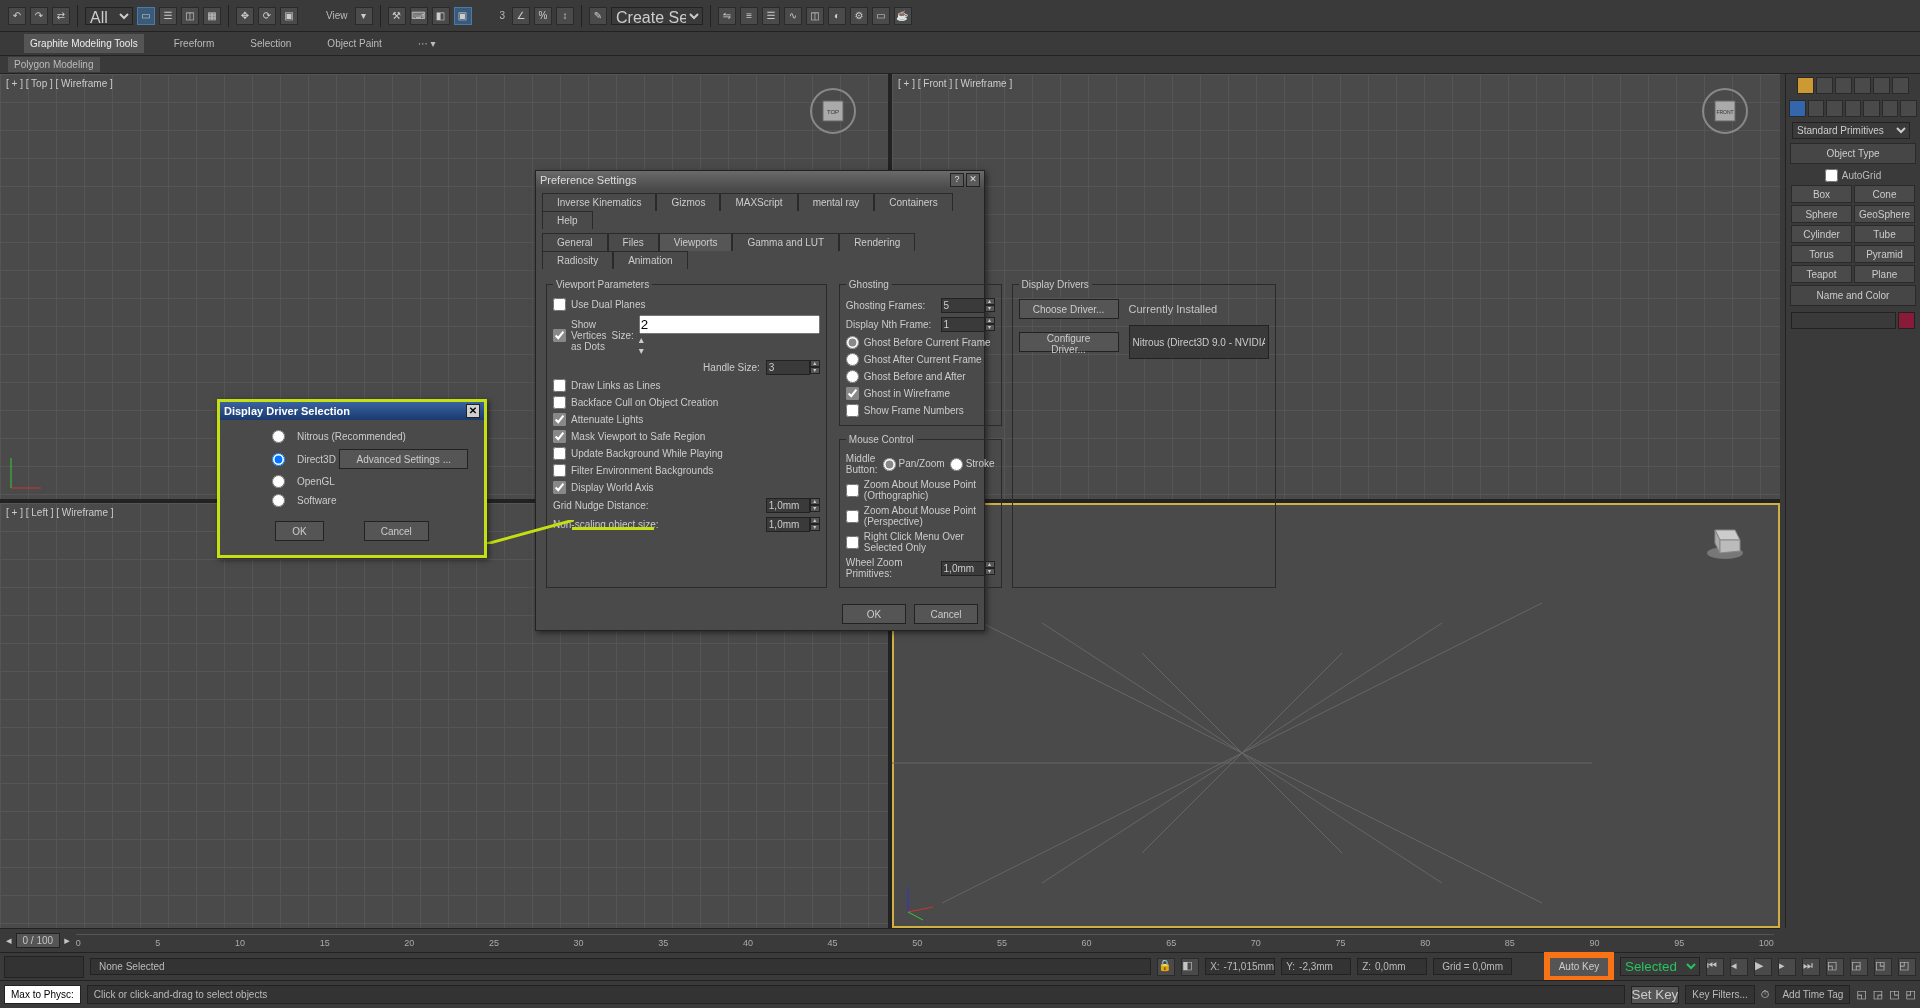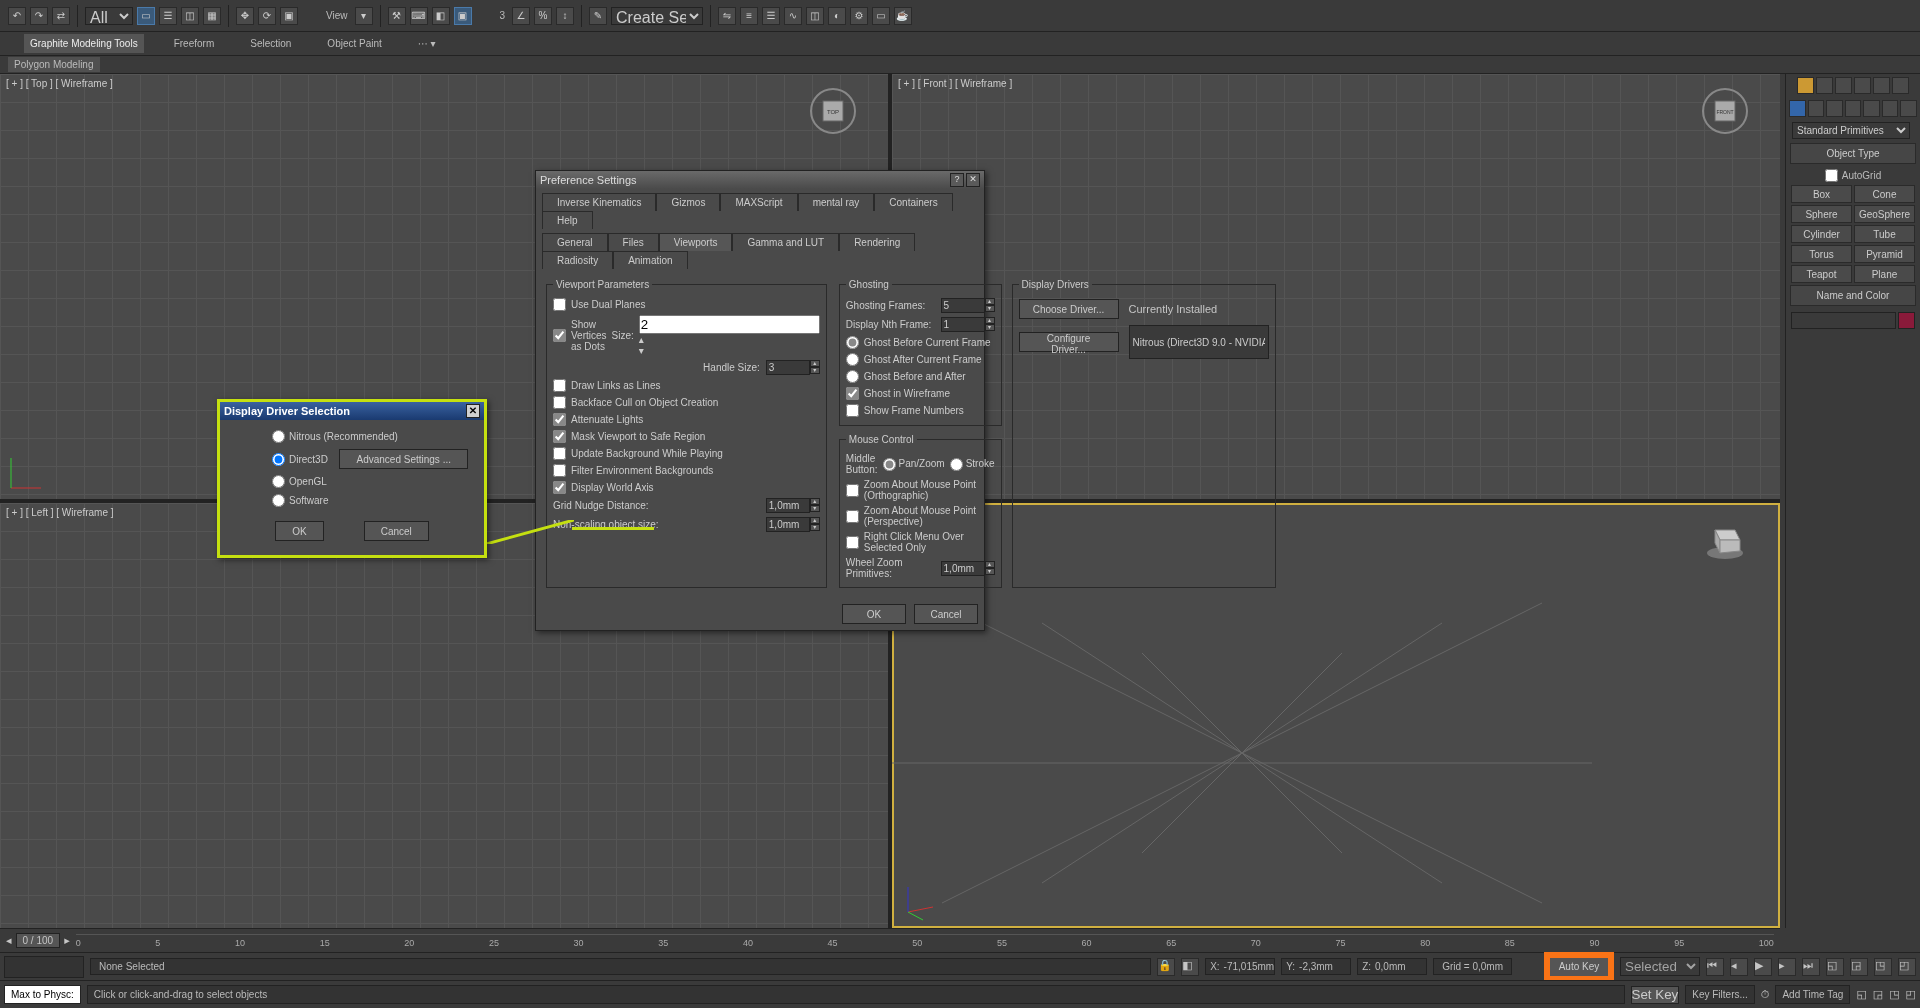--- a/index.html
+++ b/index.html
@@ -93,21 +93,21 @@
 .annot-line2 { position: absolute; left: 572px; top: 527px; width: 82px; height: 0; border-top: 3px solid #c5e010; }
 .annot-conn  { position: absolute; left: 486px; top: 520px; width: 88px; height: 24px; }
 .annot-conn svg { width: 100%; height: 100%; }
 
 
 .drvdlg { position: absolute; left: 217px; top: 399px; width: 270px; background: #4a4a4a; border: 3px solid #c5e010; box-shadow: 2px 2px 6px rgba(0,0,0,.5); }
 .drvdlg .titlebar { background: linear-gradient(#3a62a0,#1a3a70); height: 18px; display: flex; align-items: center; padding: 0 4px; font-size: 11px; color: #fff; font-weight: bold; }
 .drvdlg .titlebar .title { flex: 1; }
 .drvdlg .titlebar .wbtn { width: 14px; height: 14px; background: #d0d0d0; color: #000; border: 1px solid #222; font-size: 10px; line-height: 11px; text-align: center; }
 .drvdlg .body { padding: 10px 16px; display: flex; flex-direction: column; gap: 6px; }
-.drvdlg .opt { display: flex; align-items: center; gap: 4px; font-size: 10px; color: #ccc; padding-left: 36px; }
+.drvdlg .opt { display: flex; align-items: center; gap: 12px; font-size: 10px; color: #ccc; padding-left: 36px; }
 .drvdlg .row-adv { display: flex; justify-content: space-between; align-items: center; }
 .drvdlg .btns { display: flex; justify-content: center; gap: 40px; padding: 8px 0 4px 0; }
 .drvdlg button { background: #555; color: #ccc; border: 1px solid #222; font-size: 10px; height: 20px; padding: 0 16px; }
 </style>
 </head>
 <body>
 
 <div class="top-toolbar">
   <div class="tbtn">↶</div>
   <div class="tbtn">↷</div>
@@ -305,21 +305,21 @@
   <div style="width:80px;height:22px;background:#333;border:1px solid #222;"></div>
   <div class="block" style="flex:1;">None Selected</div>
   <div class="pbtn">🔒</div>
   <div class="pbtn">◧</div>
   <span class="coord">X: <span>-71,015mm</span></span>
   <span class="coord">Y: <span>-2,3mm</span></span>
   <span class="coord">Z: <span>0,0mm</span></span>
   <span class="block">Grid = 0,0mm</span>
   <div style="flex:0 0 20px;"></div>
   <button class="anim-btn">Auto Key</button>
-  <select style="width:80px;background:#3a3a3a;color:#a3a3a3;border:1px solid #222;"><option>Selected</option></select>
+  <select style="width:80px;background:#3a3a3a;color:#22c55e;border:1px solid #222;"><option>Selected</option></select>
   <div class="pbtn">⏮</div>
   <div class="pbtn">◂</div>
   <div class="pbtn">▶</div>
   <div class="pbtn">▸</div>
   <div class="pbtn">⏭</div>
   <div class="pbtn">◱</div>
   <div class="pbtn">◲</div>
   <div class="pbtn">◳</div>
   <div class="pbtn">◰</div>
 </div>

